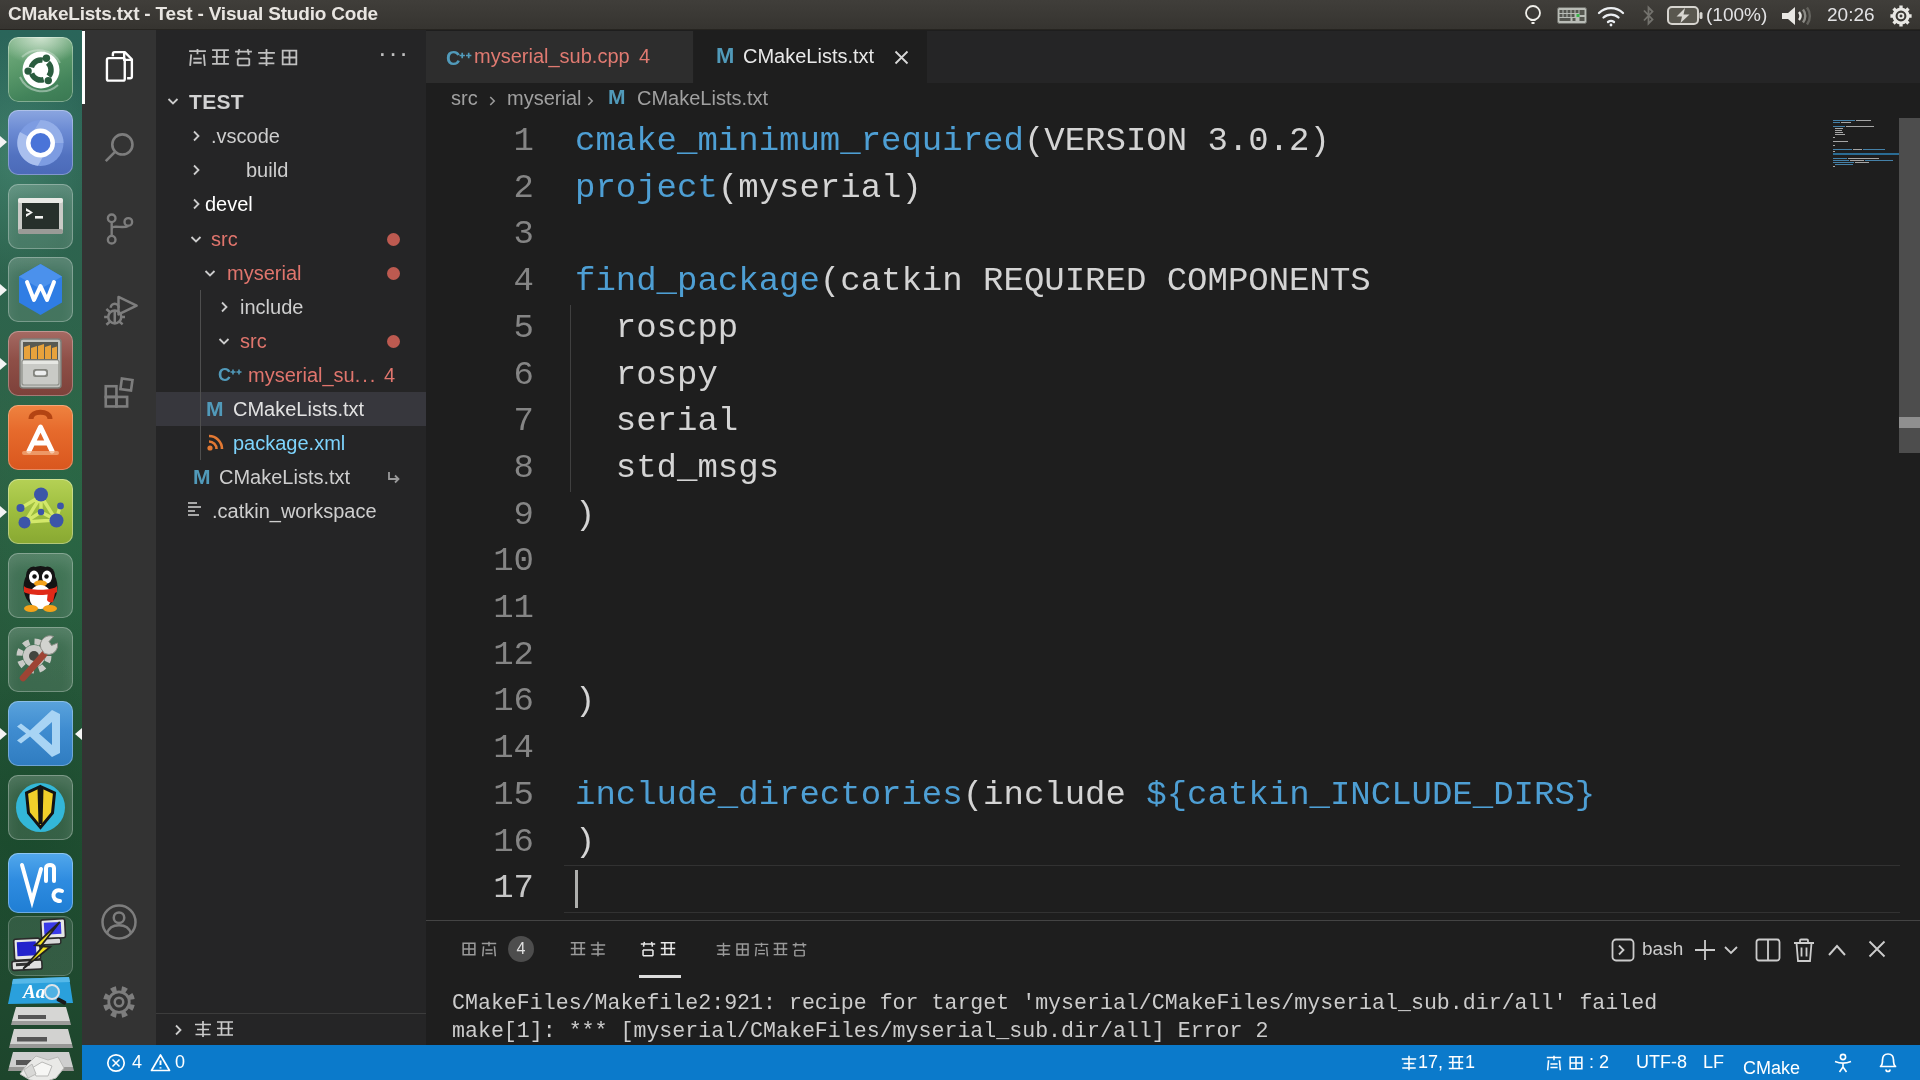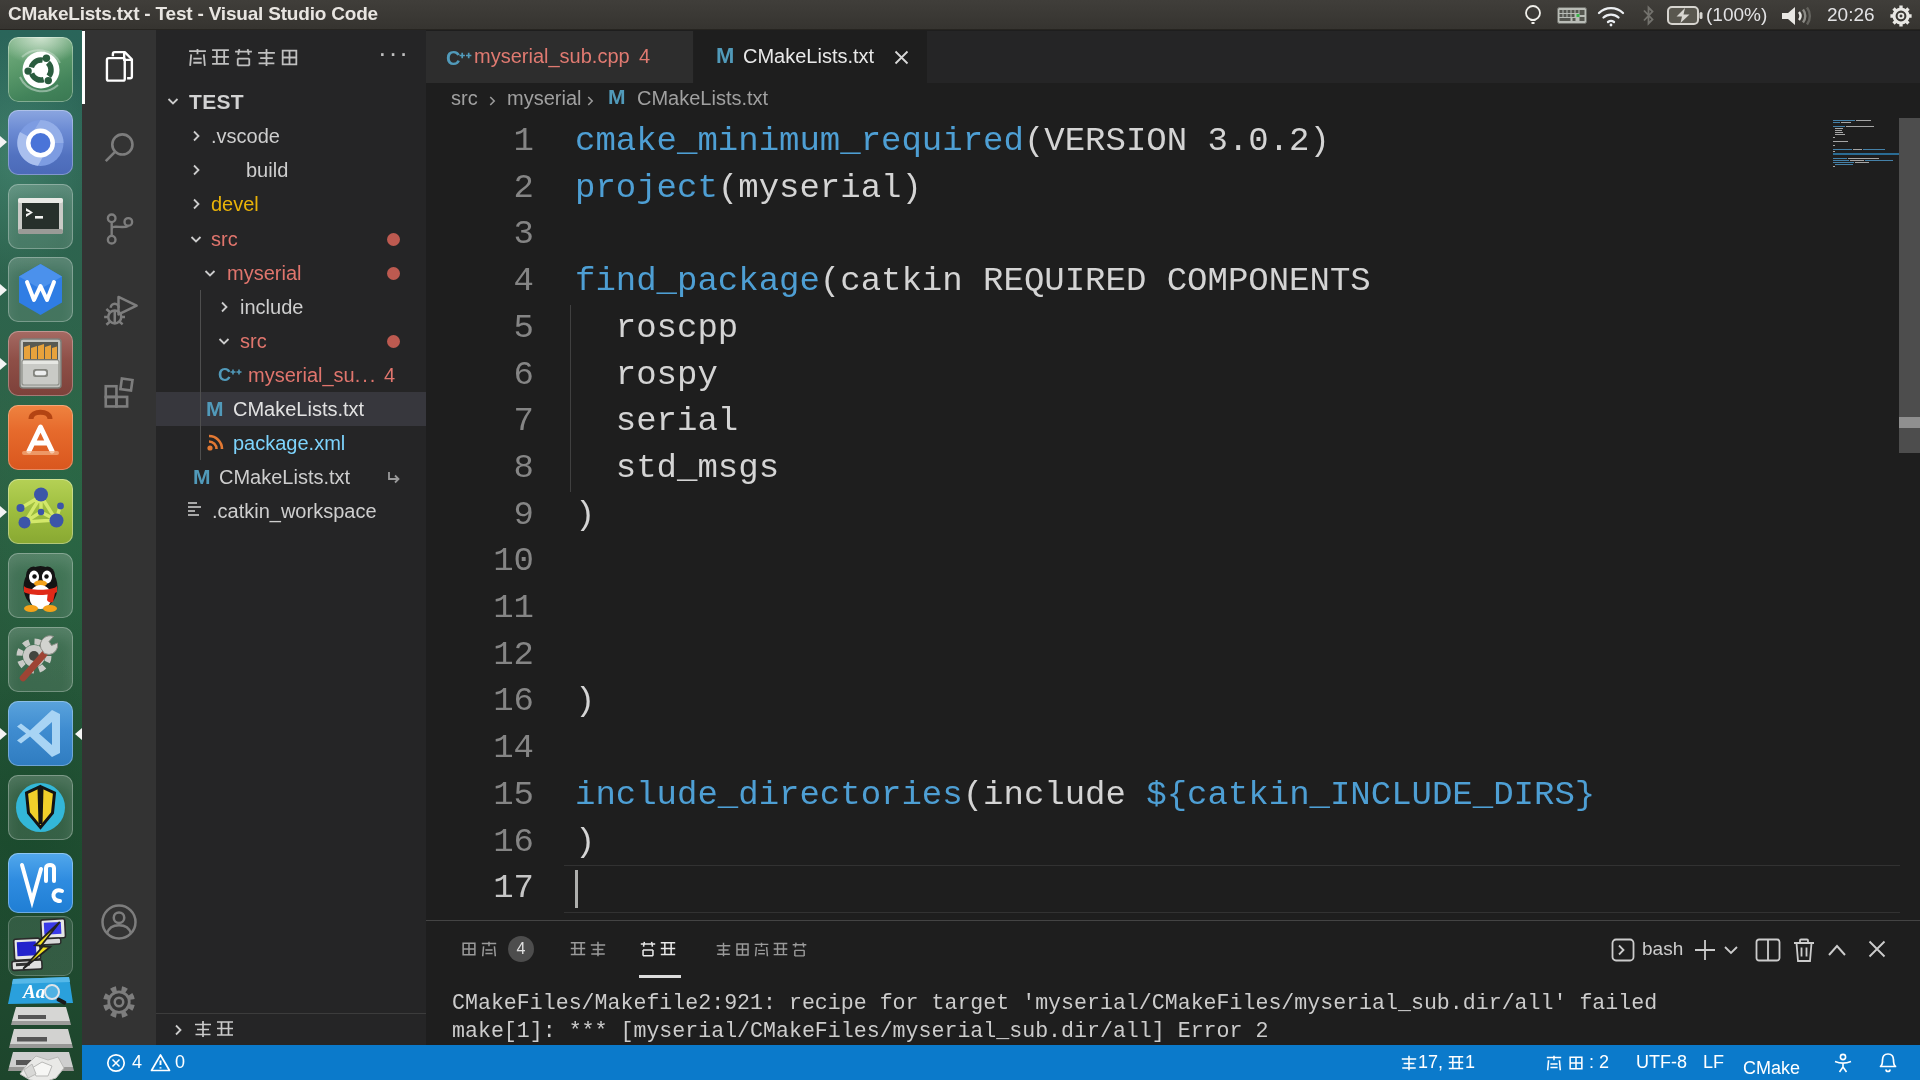--- a/index.html
+++ b/index.html
@@ -400,21 +400,21 @@
         <use href="#cvr"></use>
       </svg>
       <div class="abs" style="left:55px;top:95px;color:#cecece;">.vscode</div>
 <svg class="abs" style="left:32px;top:132px" width="16" height="16" viewBox="0 0 16 16" stroke="#cccccc">
         <use href="#cvr"></use>
       </svg>
       <div class="abs" style="left:70px;top:129px;color:#cecece;margin-left:20px;">build</div>
 <svg class="abs" style="left:32px;top:166px" width="16" height="16" viewBox="0 0 16 16" stroke="#cccccc">
         <use href="#cvr"></use>
       </svg>
-      <div class="abs" style="left:55px;top:163px;color:#eab308;text-align:right;">devel</div>
+      <div class="abs" style="left:49px;top:163px;color:#ffffff;text-align:right;">devel</div>
 <svg class="abs" style="left:32px;top:201px" width="16" height="16" viewBox="0 0 16 16" stroke="#cccccc">
         <use href="#cvd"></use>
       </svg>
       <div class="abs" style="left:55px;top:198px;color:#e0756d;">src</div>
       <div class="abs" style="left:231px;top:203px;width:13px;height:13px;border-radius:7px;background:#bd5a50;"></div>
 <svg class="abs" style="left:46px;top:235px" width="16" height="16" viewBox="0 0 16 16" stroke="#cccccc">
         <use href="#cvd"></use>
       </svg>
       <div class="abs" style="left:71px;top:232px;color:#e0756d;">myserial</div>
       <div class="abs" style="left:231px;top:237px;width:13px;height:13px;border-radius:7px;background:#bd5a50;"></div>

